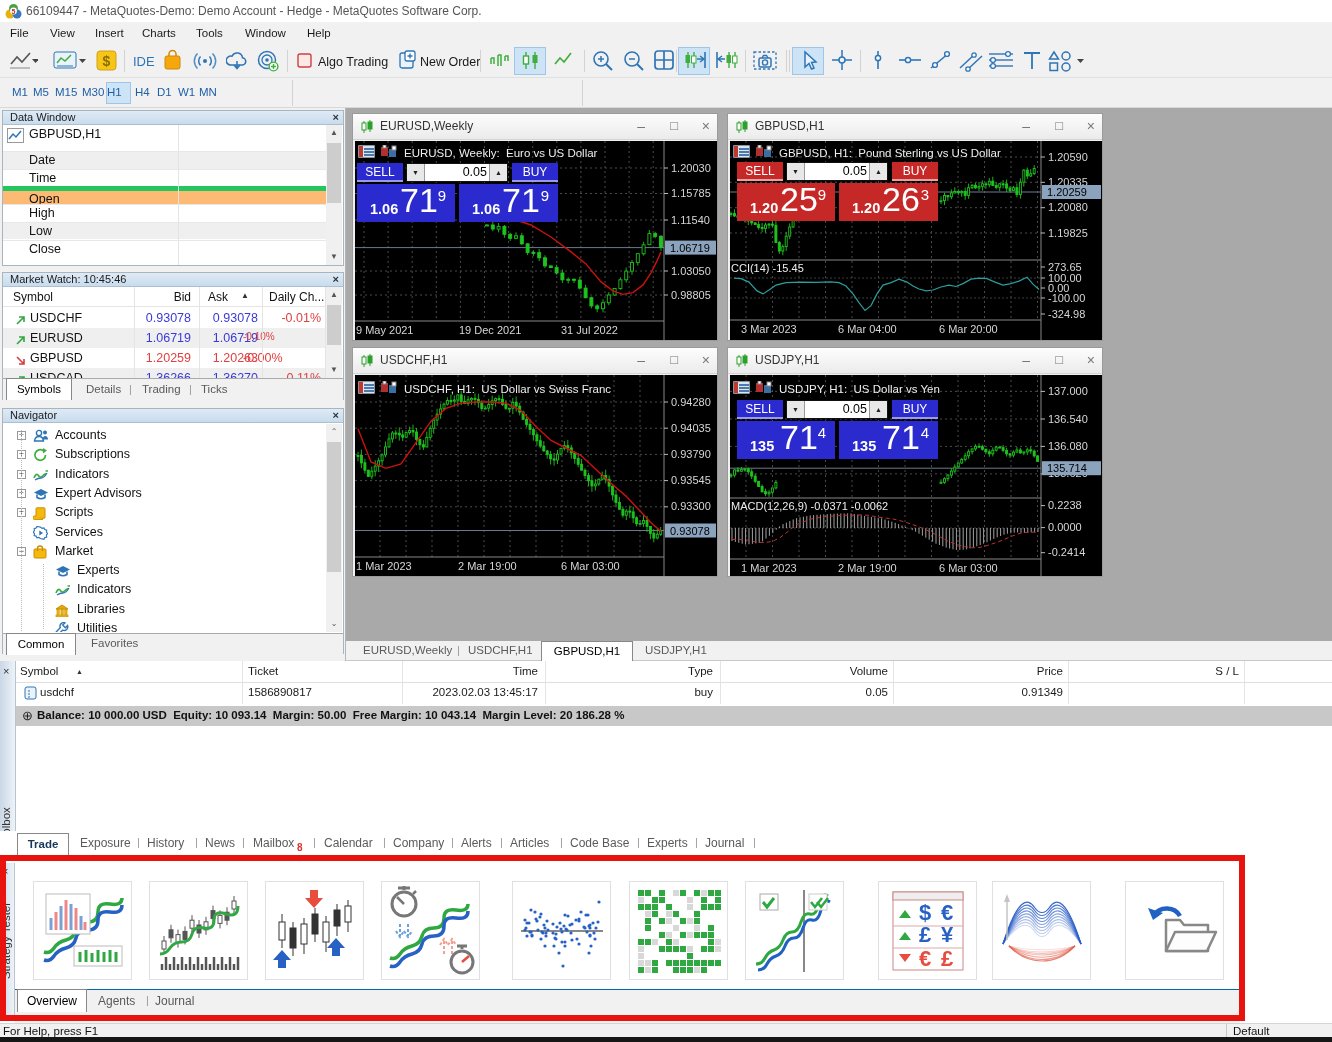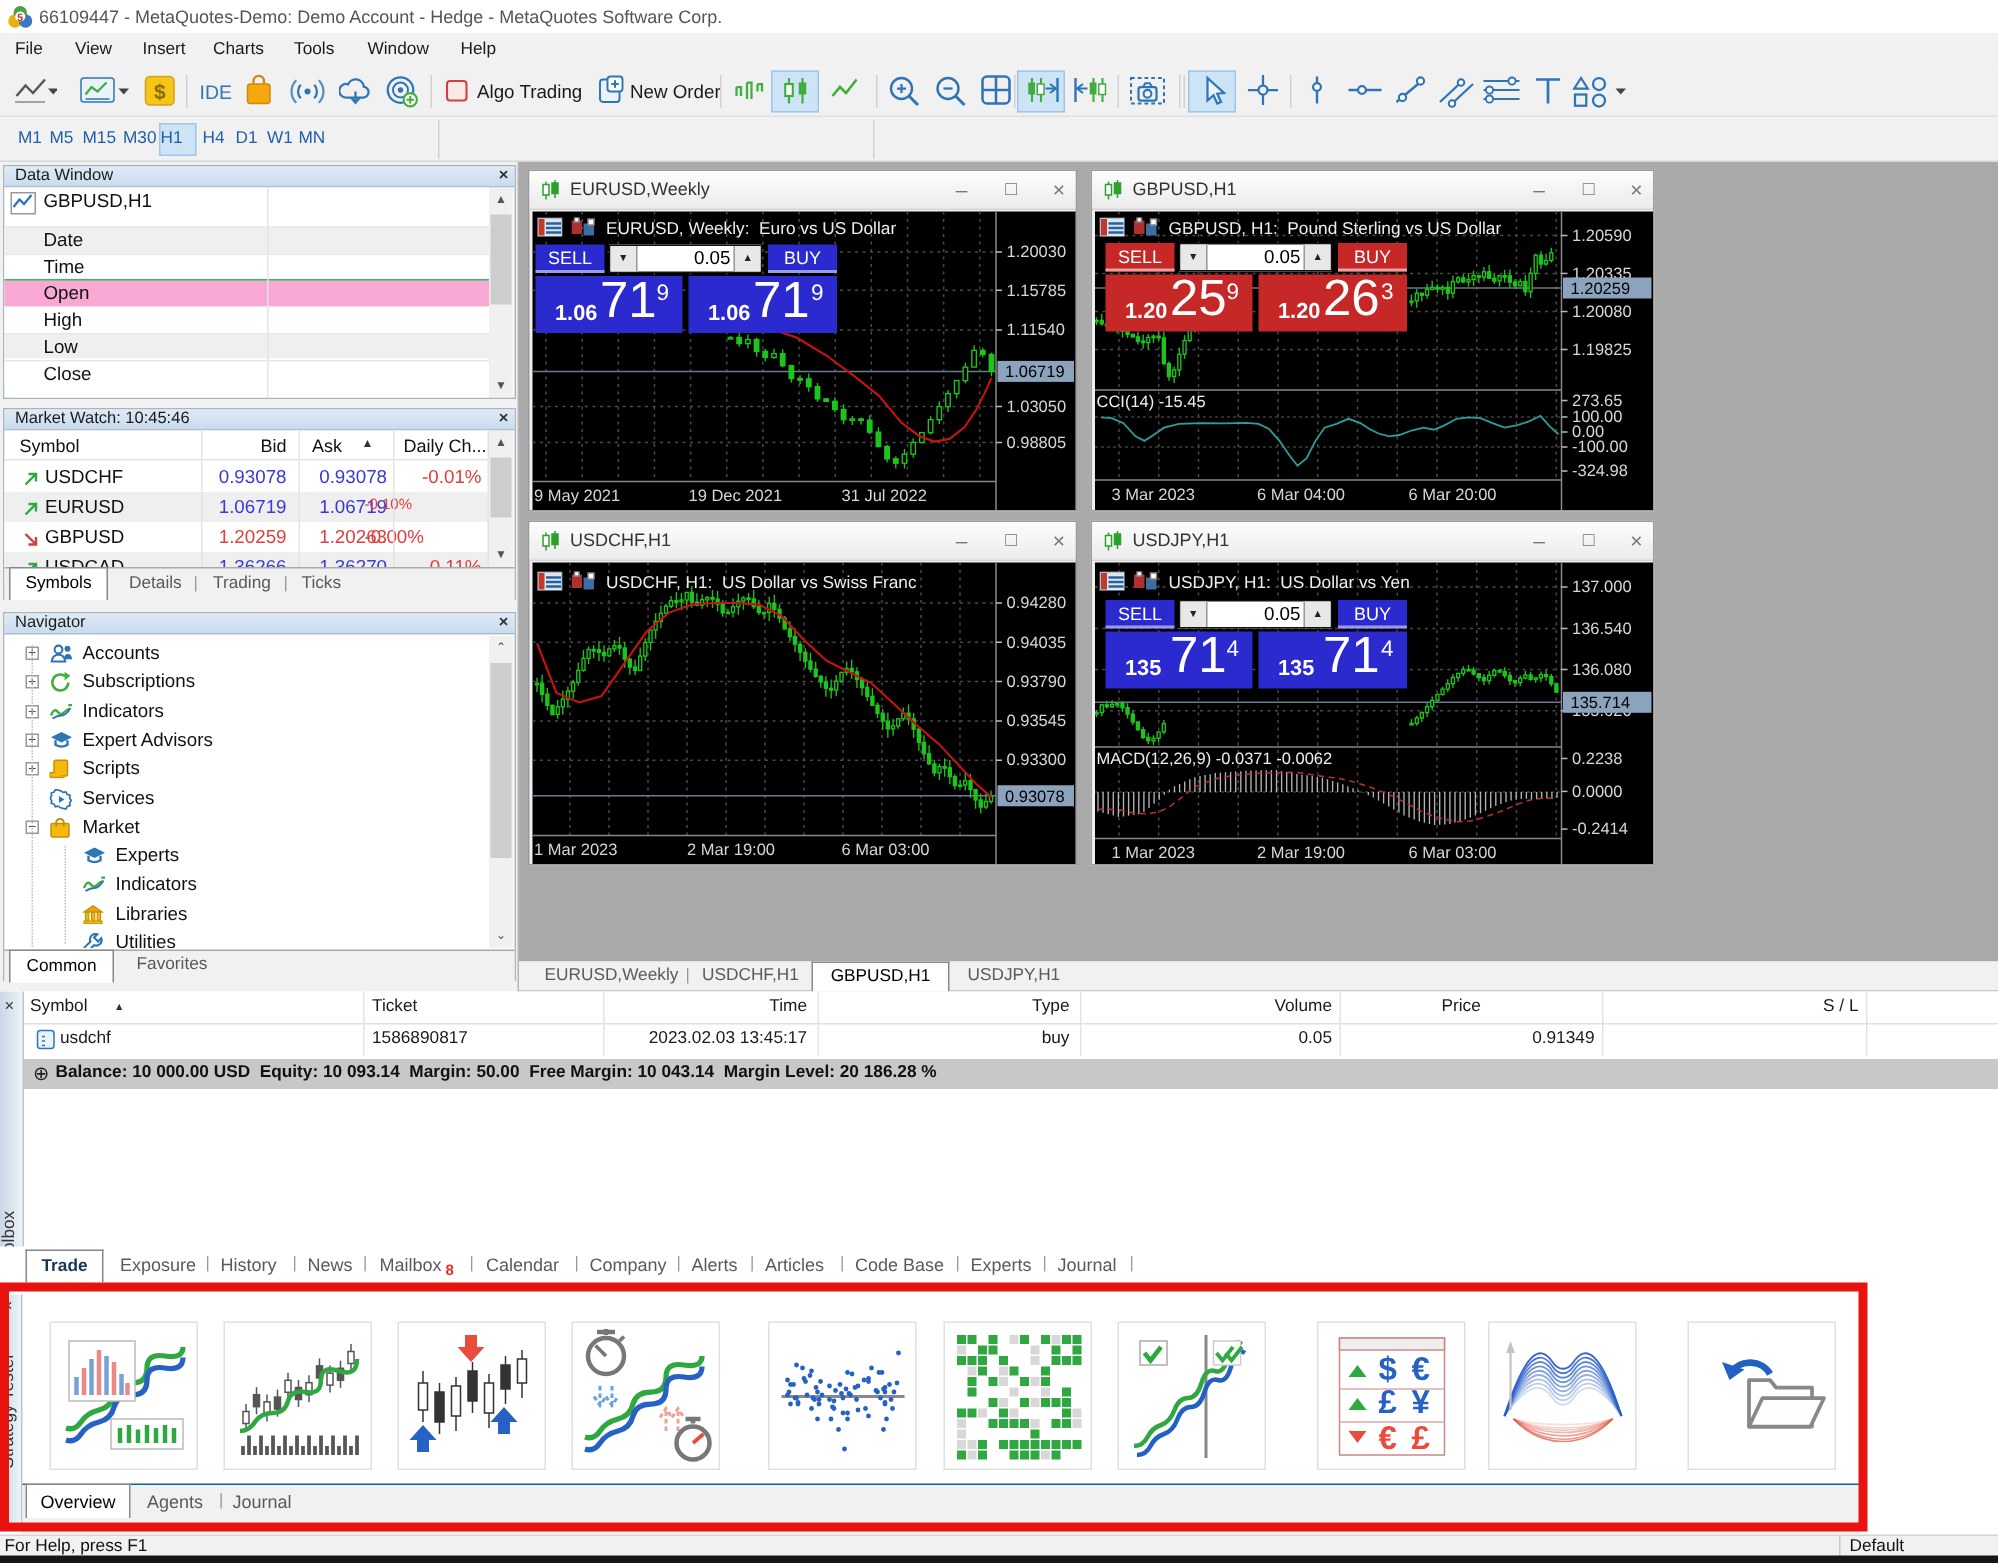--- a/index.html
+++ b/index.html
@@ -224,21 +224,21 @@
       <div class="abs" style="left:4px;top:3px;width:17px;height:15px;border:1px solid #999"><svg width="15" height="13">
           <path d="M1 9 l4-5 3 3 5-6" stroke="#2e75b6" stroke-width="1.5" fill="none"></path>
         </svg></div>
       <div class="abs" style="left:26px;top:2px;font-size:12.5px;color:#111">GBPUSD,H1</div>
       <div class="abs" style="left:0;top:26.0px;width:100%;height:17.6px;background:#efefef;border-top:1px solid #e8e8e8">
         <span class="abs" style="left:26px;top:1px;font-size:12.5px;color:#111">Date</span>
       </div>
       <div class="abs" style="left:0;top:43.7px;width:100%;height:17.6px;background:#fff;border-top:1px solid #e8e8e8">
         <span class="abs" style="left:26px;top:1px;font-size:12.5px;color:#111">Time</span>
       </div>
-      <div class="abs" style="left:0;top:61.4px;width:100%;height:17.6px;background:#f9a8d4;border-top:1px solid #22c55e">
+      <div class="abs" style="left:0;top:61.4px;width:100%;height:17.6px;background:#fdba74;border-top:5px solid #22c55e">
         <span class="abs" style="left:26px;top:1px;font-size:12.5px;color:#111">Open</span>
       </div>
       <div class="abs" style="left:0;top:79.1px;width:100%;height:17.6px;background:#fff;border-top:1px solid #e8e8e8">
         <span class="abs" style="left:26px;top:1px;font-size:12.5px;color:#111">High</span>
       </div>
       <div class="abs" style="left:0;top:96.8px;width:100%;height:17.6px;background:#efefef;border-top:1px solid #e8e8e8">
         <span class="abs" style="left:26px;top:1px;font-size:12.5px;color:#111">Low</span>
       </div>
       <div class="abs" style="left:0;top:114.5px;width:100%;height:17.6px;background:#fff;border-top:1px solid #e8e8e8">
         <span class="abs" style="left:26px;top:1px;font-size:12.5px;color:#111">Close</span>
@@ -1295,21 +1295,21 @@
       <span class="abs" style="left:3px;top:4px;font-size:11px;color:#333">×</span>
       <div class="abs" style="left:-30px;top:158px;width:76px;height:16px;transform:rotate(-90deg);font-size:11.5px;color:#333;text-align:center">Toolbox</div>
     </div>
     <div class="abs" style="left:16px;top:0;right:0;height:22px;border-bottom:1px solid #e0e0e0">
       <span class="trh" style="left:4px;top:4px">Symbol</span>
       <span class="abs" style="left:60px;top:7px;font-size:7px;color:#333">▲</span>
       <span class="trh" style="left:232px;top:4px">Ticket</span>
       <span class="trh" style="left:420px;top:4px;width:102px;text-align:right">Time</span>
       <span class="trh" style="left:600px;top:4px;width:97px;text-align:right">Type</span>
       <span class="trh" style="left:770px;top:4px;width:102px;text-align:right">Volume</span>
-      <span class="trh" style="left:945px;top:4px;width:102px;text-align:left">Price</span>
+      <span class="trh" style="left:945px;top:4px;width:102px;text-align:right">Price</span>
       <span class="trh" style="left:1120px;top:4px;width:103px;text-align:right">S / L</span>
       <div class="colsep" style="left:226px"></div>
       <div class="colsep" style="left:386px"></div>
       <div class="colsep" style="left:529px"></div>
       <div class="colsep" style="left:704px"></div>
       <div class="colsep" style="left:877px"></div>
       <div class="colsep" style="left:1052px"></div>
       <div class="colsep" style="left:1228px"></div>
     </div>
     <div class="abs" style="left:16px;top:22px;right:0;height:21px">

